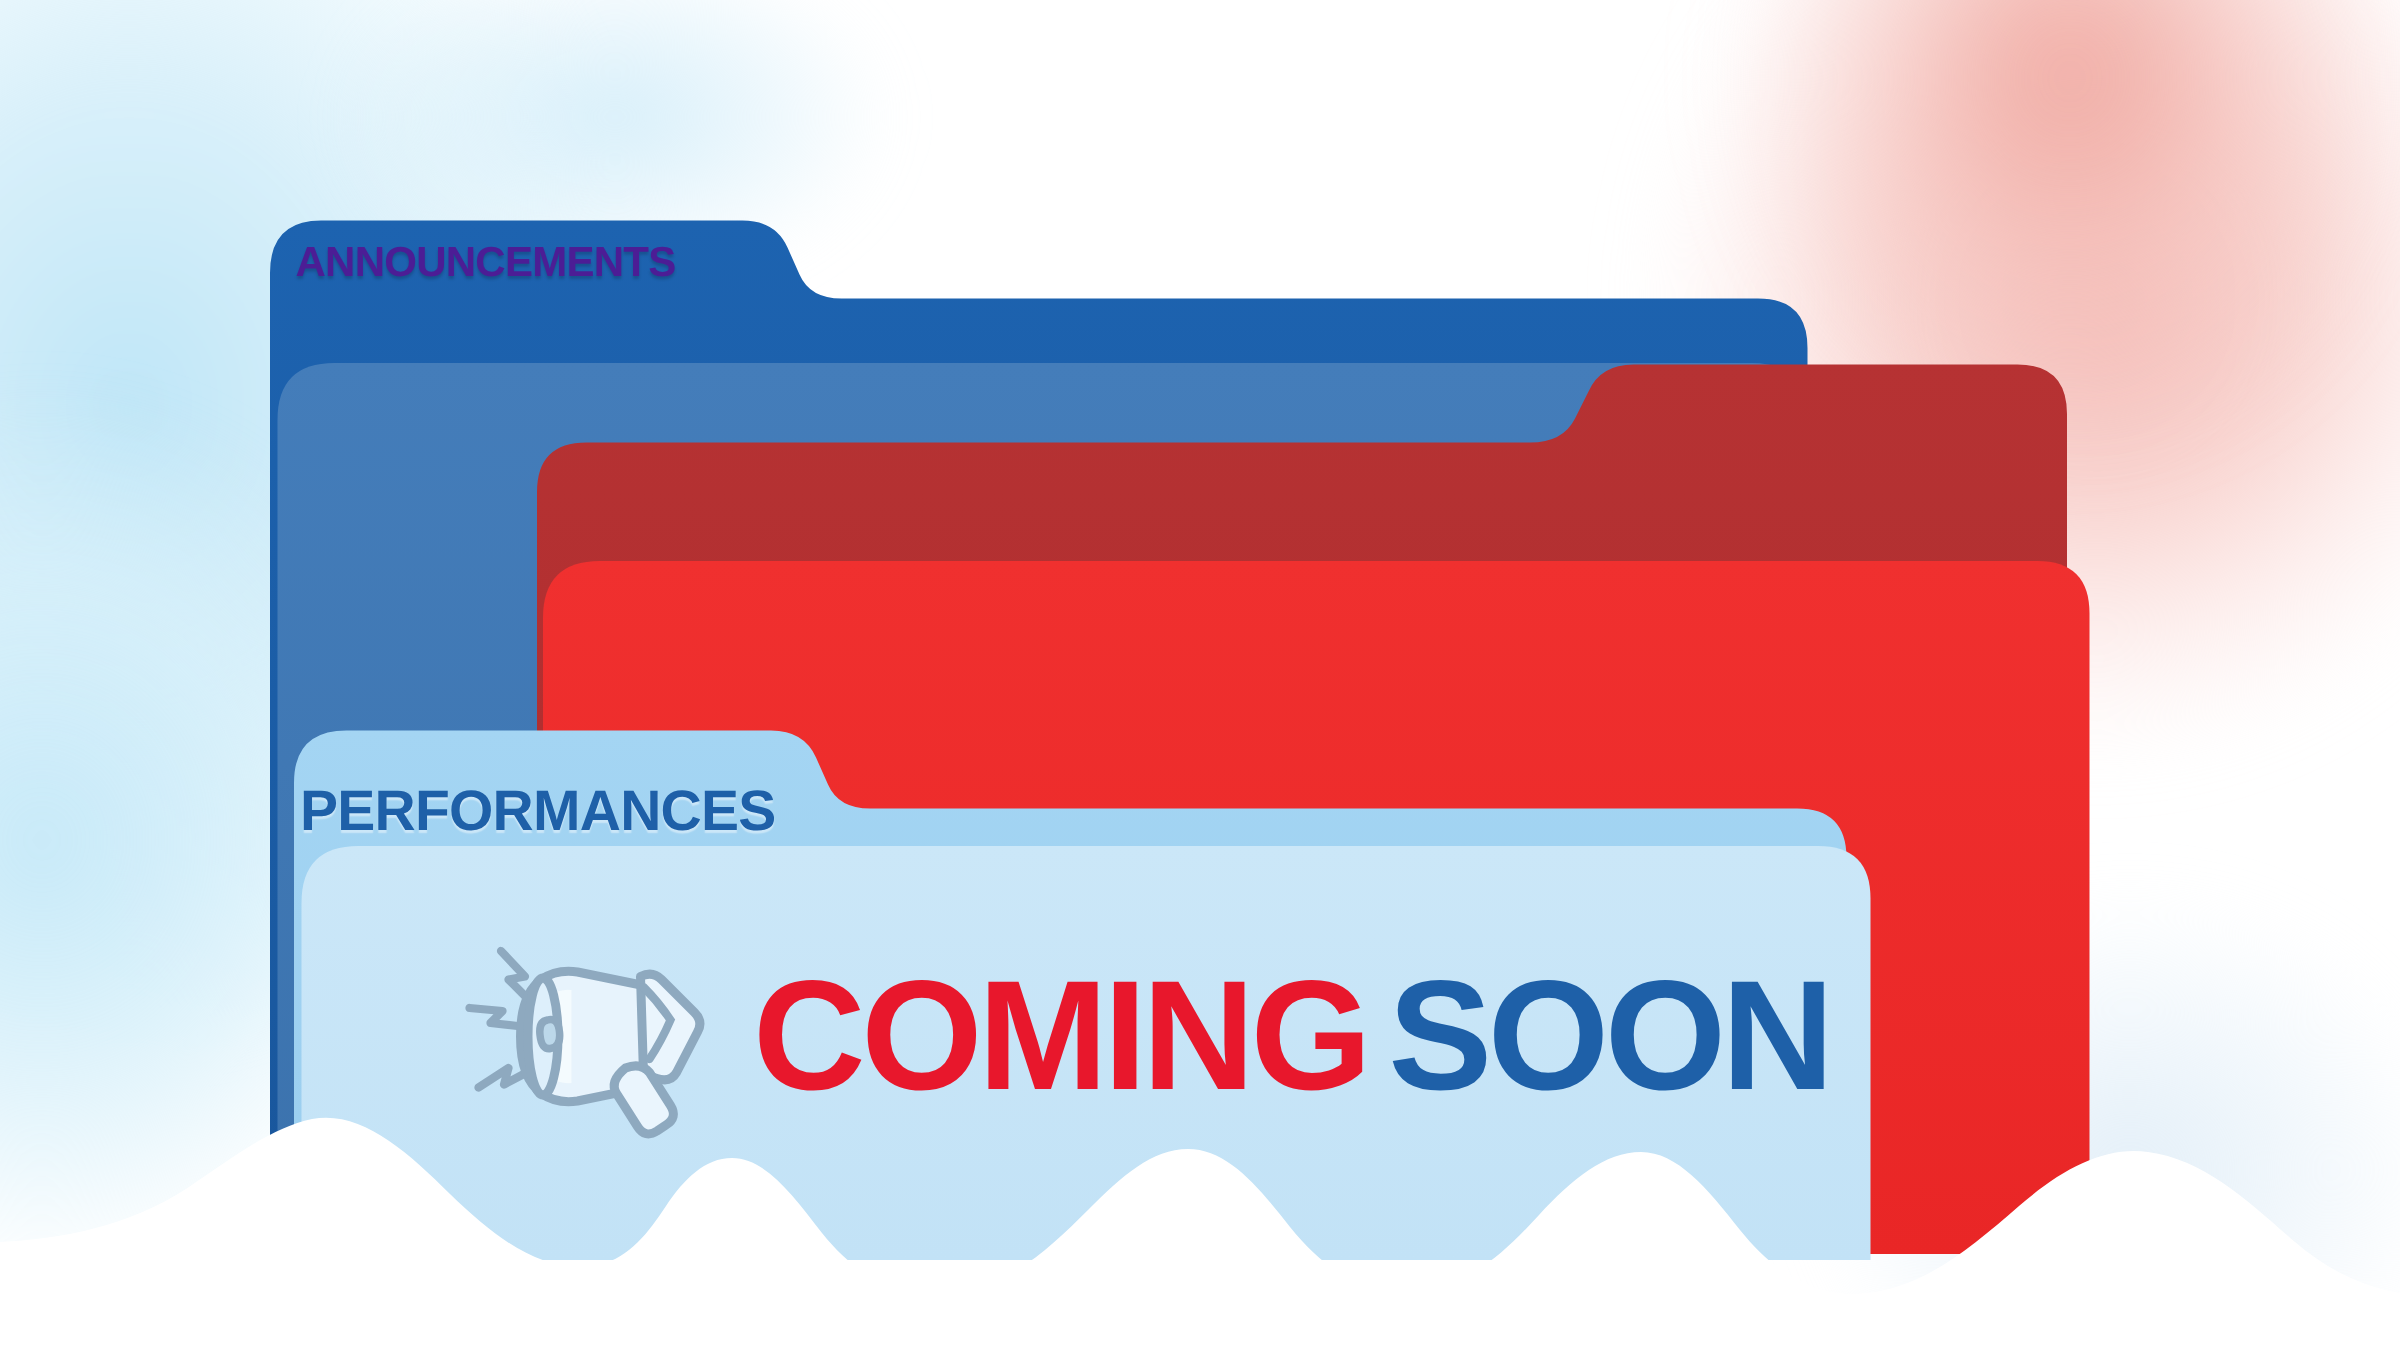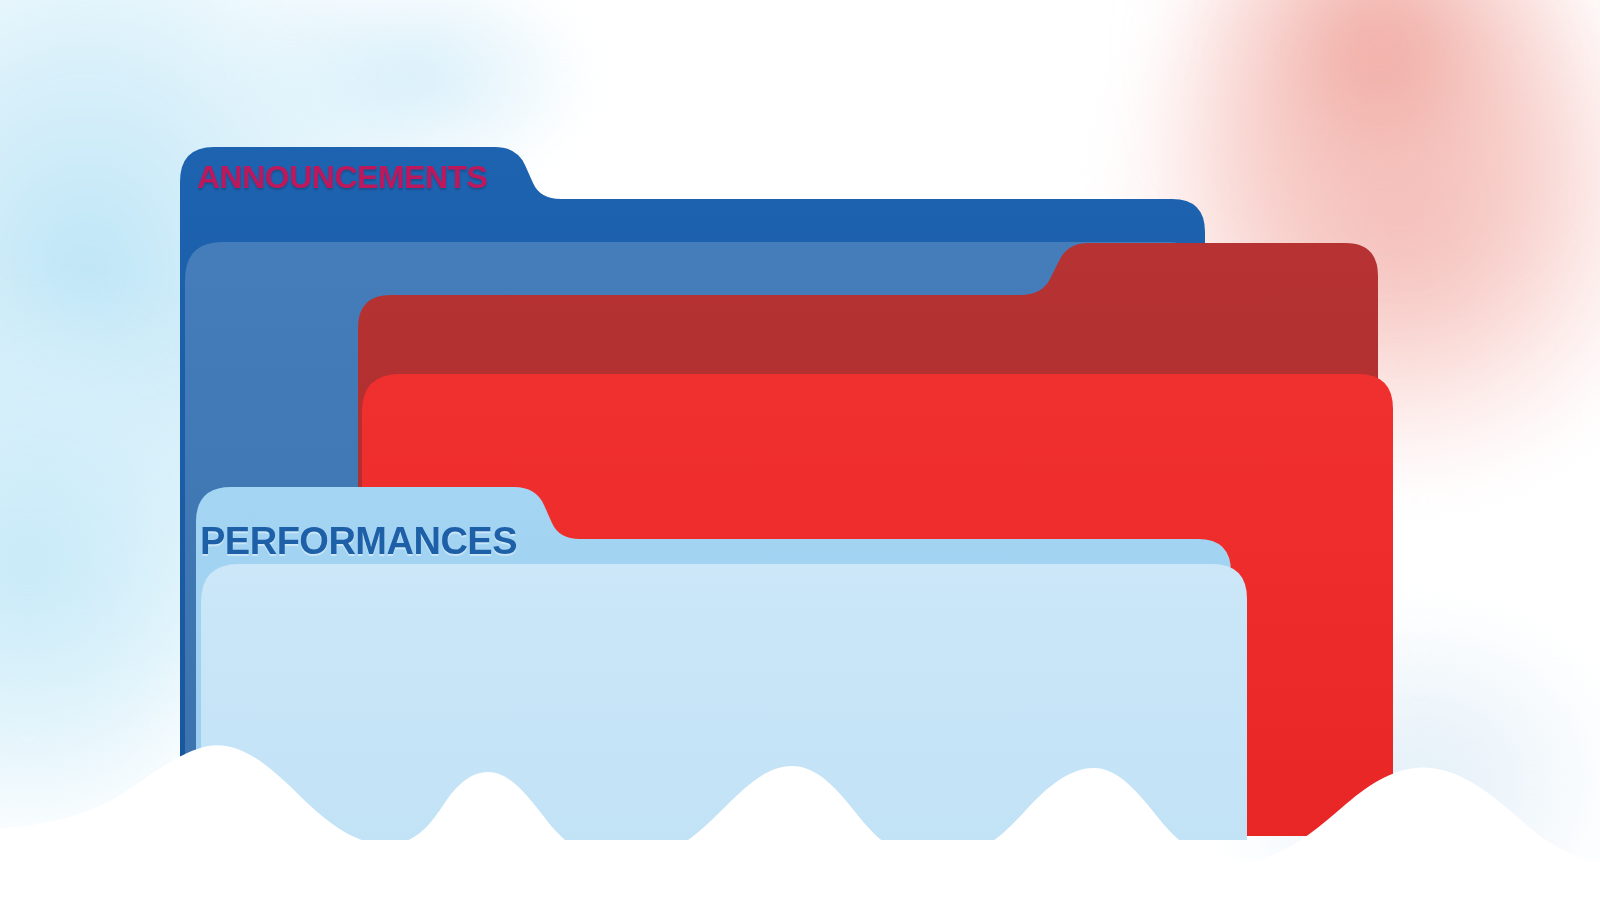--- a/index.html
+++ b/index.html
@@ -49,21 +49,21 @@
 
   
   .tab-label{
     position:absolute;
     font-weight:bold;
     letter-spacing:-0.5px;
     white-space:nowrap;
     font-family:"Liberation Sans","DejaVu Sans",sans-serif;
   }
   #label-announcements{
-    left:197px;top:159px;font-size:32px;color:#be185d;
+    left:197px;top:159px;font-size:28px;color:#4c1d95;
     text-shadow:0 2px 2px rgba(0,0,0,0.18);
   }
   #label-activities{
     left:1124px;top:290px;font-size:38px;color:#ffffff;
     text-shadow:0 2px 2px rgba(0,0,0,0.18);
   }
   #label-performances{
     left:200px;top:520px;font-size:38px;color:#1e60a8;
     text-shadow:0 2px 1px rgba(255,255,255,0.45);
   }
@@ -185,20 +185,49 @@
                  H201 Z"></path>
       </g>
     </svg>
   </div>
 
   <div class="tab-label" id="label-announcements">ANNOUNCEMENTS</div>
 
 
   <div class="tab-label" id="label-performances">PERFORMANCES</div>
 
+  <div id="coming-soon-block">
+
+    <svg id="megaphone-icon" viewBox="0 0 175 150" xmlns="http://www.w3.org/2000/svg">
+      <g fill="none" stroke="#8ea9bf" stroke-width="5.5" stroke-linecap="round" stroke-linejoin="round">
+
+        <path d="M29,14 L45,31 L34,33 L48,47"></path>
+        <path d="M8,52 L30,54 L22,62 L40,64"></path>
+        <path d="M14,105 L34,92 L31,103 L48,94"></path>
+      </g>
+
+      <path d="M56,33 q-14,10 -14,38 q0,28 14,38 q10,7 24,5 l44,-9 V37 l-44,-9 q-14,-2 -24,5 Z" fill="#e7f3fc" stroke="#8ea9bf" stroke-width="6" stroke-linejoin="round"></path>
+
+      <path d="M62,44 q-8,8 -8,27 q0,19 8,27 q6,5 14,4 V40 q-8,-1 -14,4 Z" fill="#f6fbfe" opacity="0.85" stroke="none"></path>
+
+      <ellipse cx="57" cy="71" rx="10" ry="39" fill="#ddeffb" stroke="#8ea9bf" stroke-width="6"></ellipse>
+
+      <path d="M60,60 q7,-2 8,8 q1,10 -6,11 q-6,1 -7,-9 q-1,-9 5,-10 Z" fill="#bcd8ea" stroke="#8ea9bf" stroke-width="5" stroke-linejoin="round"></path>
+
+      <path d="M122,31 q8,-4 14,2 l22,22 q6,6 2,13 l-14,27 q-4,7 -13,4 l-9,-3 Z" fill="#eaf5fd" stroke="#8ea9bf" stroke-width="6" stroke-linejoin="round"></path>
+
+      <path d="M124,38 q10,10 18,22 q-6,14 -14,26" fill="none" stroke="#8ea9bf" stroke-width="5.5" stroke-linecap="round"></path>
+
+      <path d="M112,92 q10,-4 16,3 l14,22 q5,8 -3,13 l-6,4 q-8,5 -13,-3 l-14,-22 q-5,-8 6,-17 Z" fill="#eaf5fd" stroke="#8ea9bf" stroke-width="6" stroke-linejoin="round"></path>
+    </svg>
+
+    <div id="coming-soon-text">
+      <span id="coming-word">COMING</span><span id="soon-word">SOON</span>
+    </div>
+  </div>
 
   <svg id="bottom-wave" viewBox="0 0 1600 190" preserveAspectRatio="none" xmlns="http://www.w3.org/2000/svg">
     <path d="M0,118
              C 40,116 85,108 125,82
              C 155,62 180,42 208,36
              C 240,30 270,56 300,86
              C 335,120 365,140 400,133
              C 420,128 432,112 444,94
              C 456,76 470,62 488,62
              C 510,62 528,86 548,112

